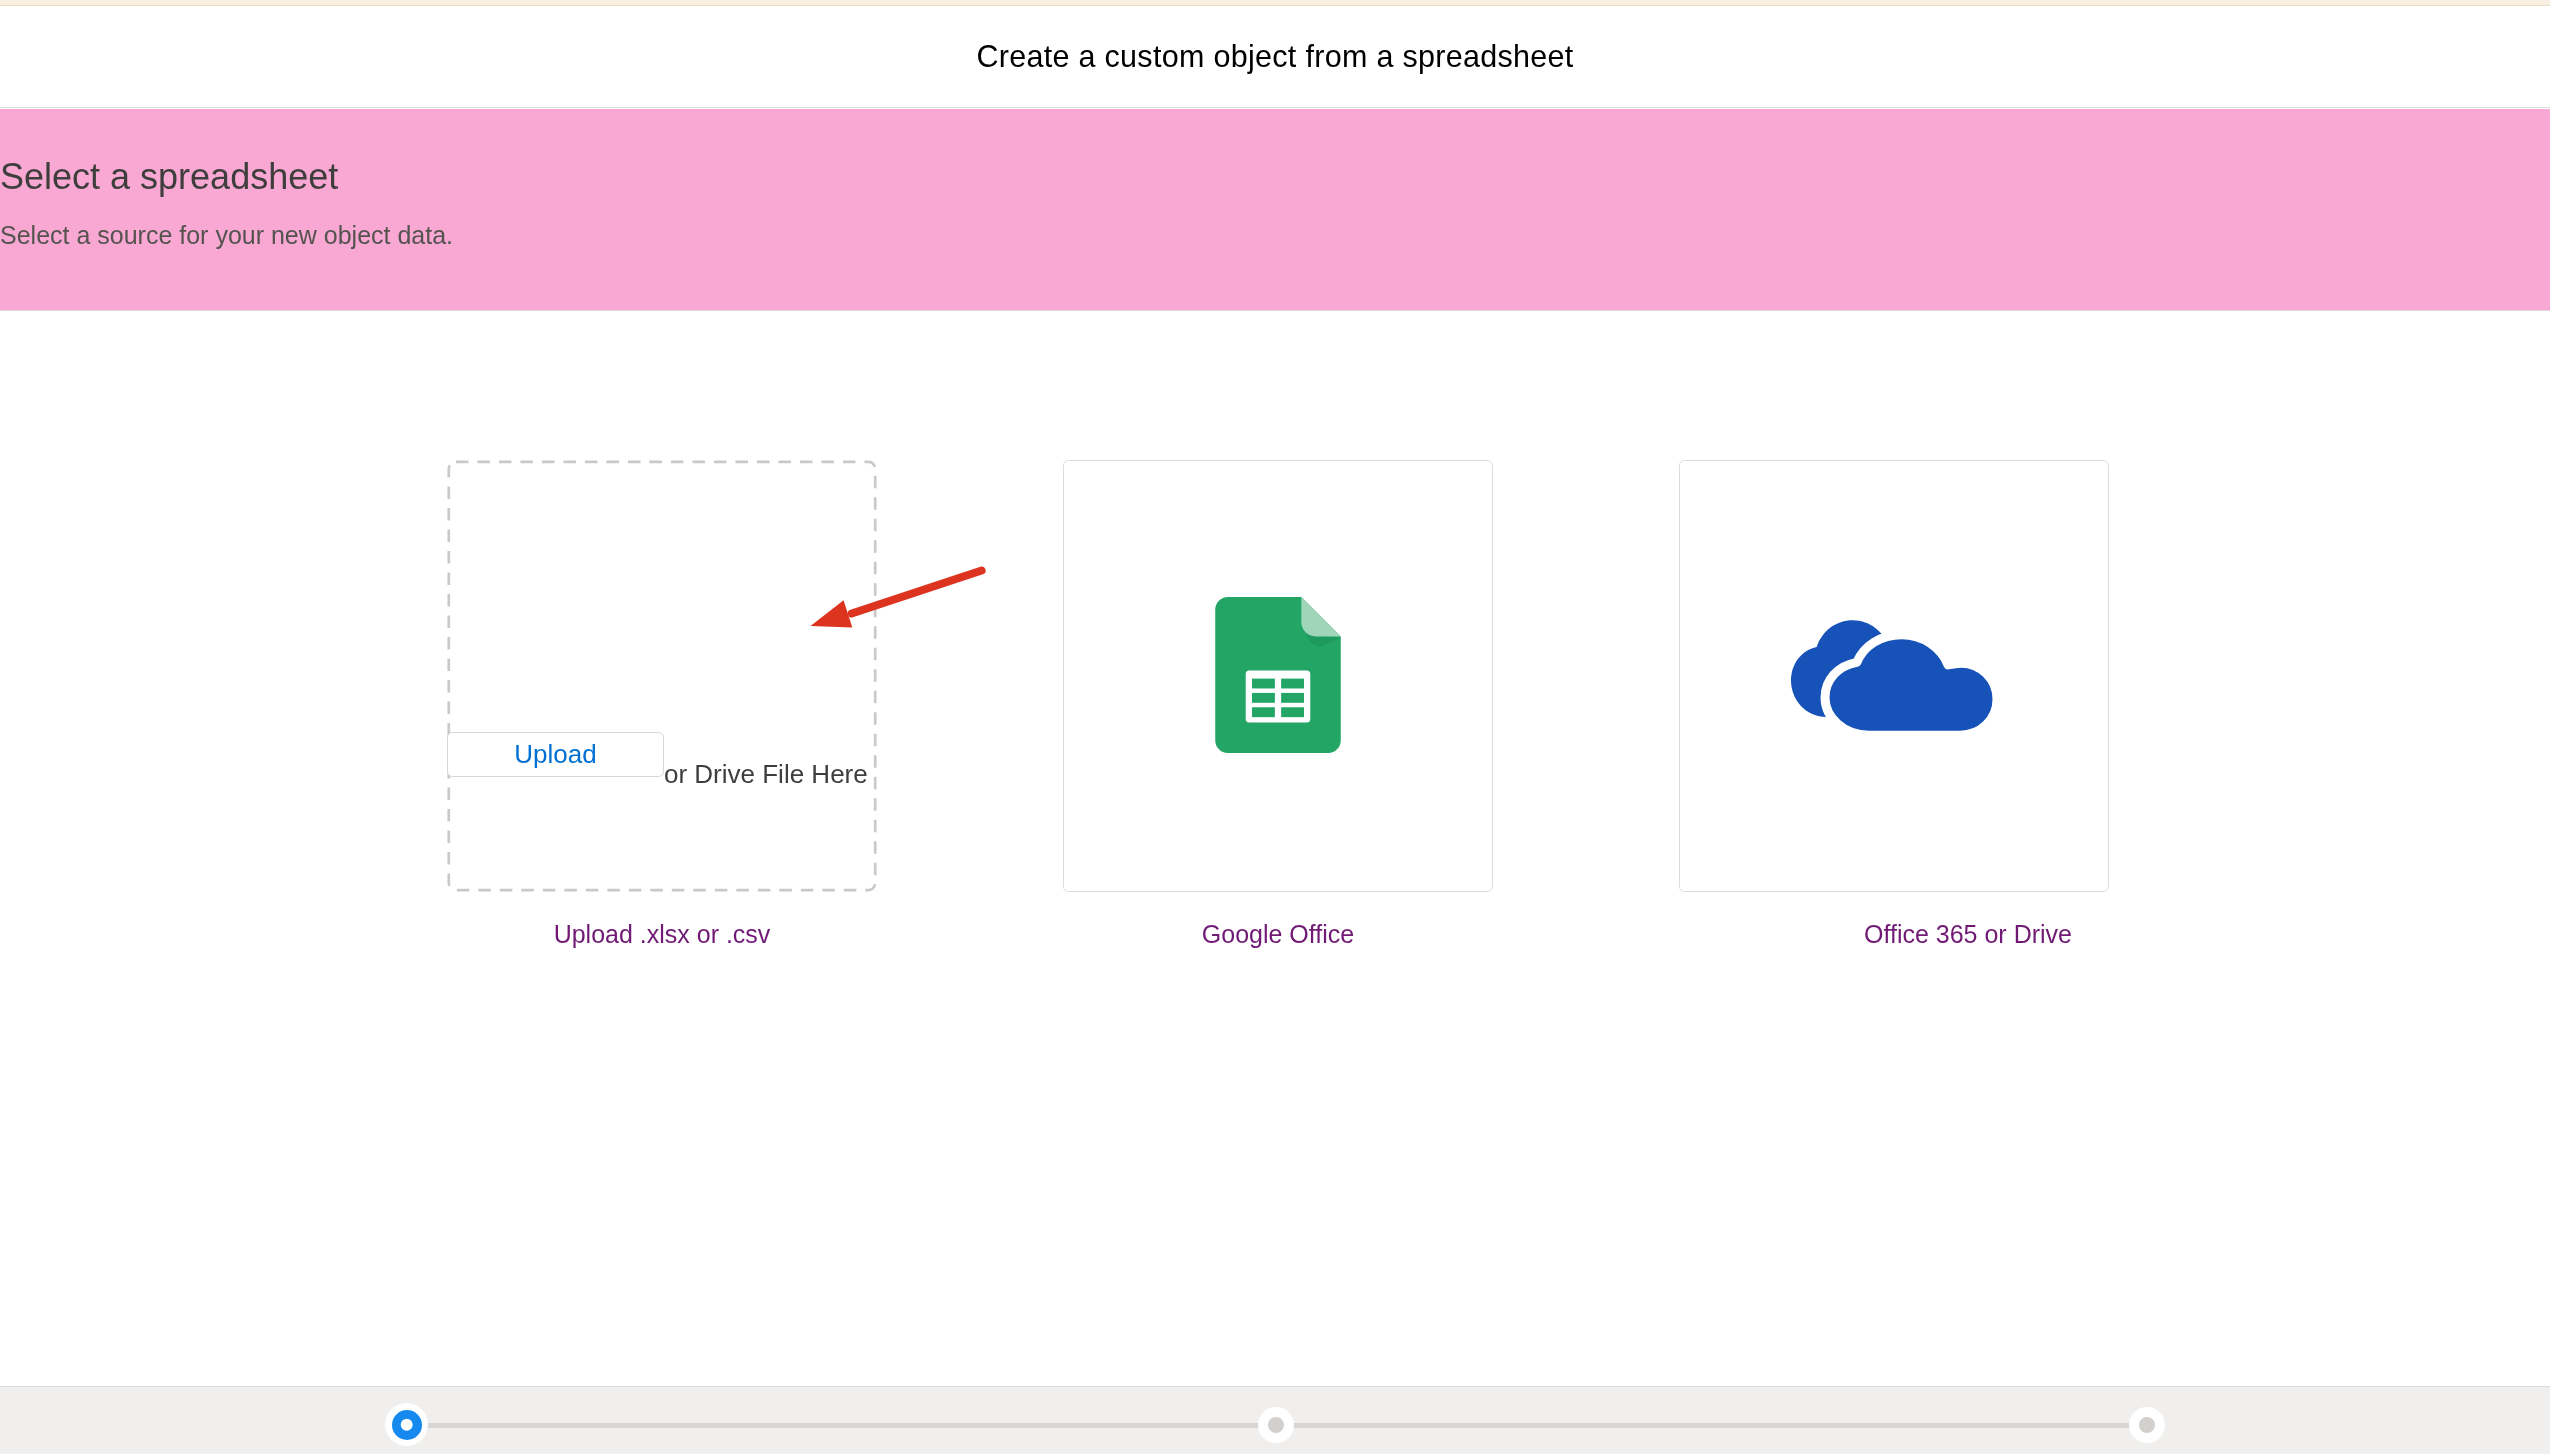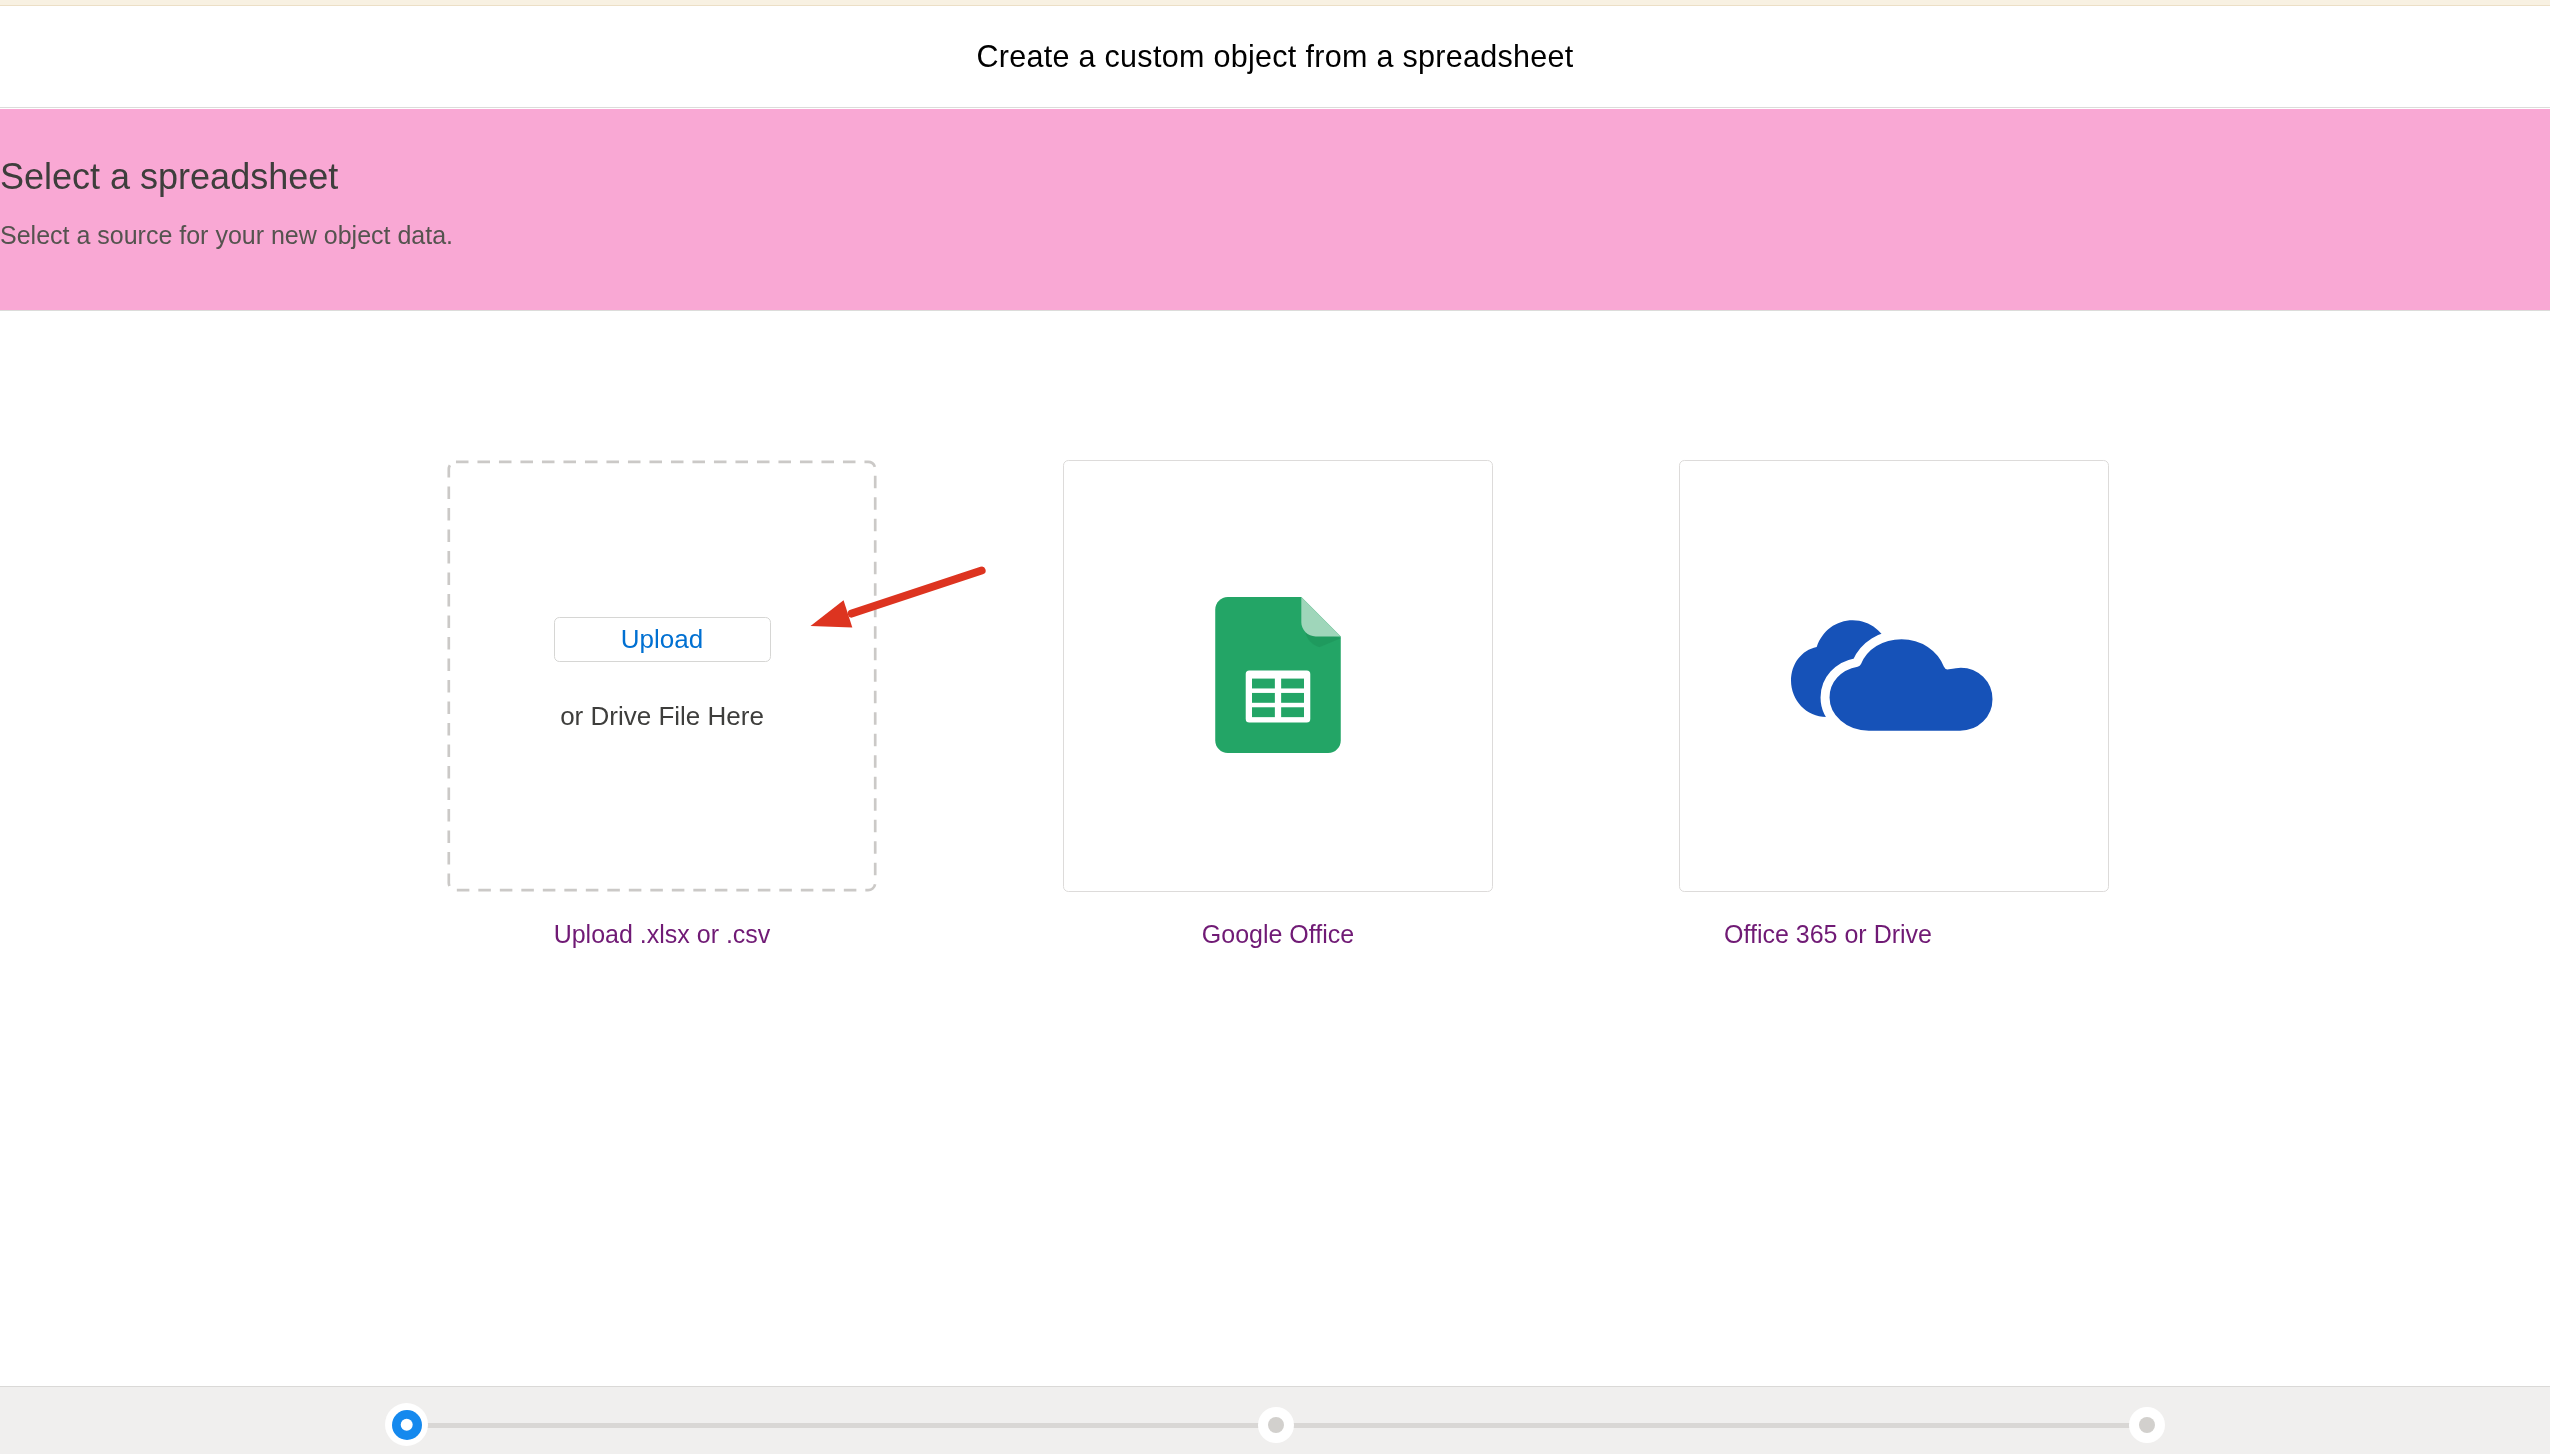--- a/index.html
+++ b/index.html
@@ -25,34 +25,34 @@
     position:absolute; left:0; top:109px; width:100%; height:201px;
     text-align:left; border-bottom:1.8px solid #dcdcda; background:#f9a8d4;
   }
   .intro-heading { margin:0; padding-top:47px; font-size:36px; font-weight:400; color:#3e3e3c; }
   .intro-subheading { margin:0; padding-top:23px; font-size:25px; color:#55534f; }
   
   .card { position:absolute; top:460px; width:430px; height:432px; background:#fff; box-sizing:border-box; }
   .card.solid { border:1.8px solid #dddbda; border-radius:5.4px; display:flex; align-items:center; justify-content:center; cursor:pointer; }
   .upload-card { left:447px; cursor:pointer; }
   .dash-border { position:absolute; left:0; top:0; width:430px; height:432px; }
-  .upload-inner { position:relative; width:100%; height:100%; display:flex; flex-direction:column; align-items:center; padding-top:157px; box-sizing:border-box; }
+  .upload-inner { position:relative; width:100%; height:100%; display:flex; align-items:center; padding-top:157px; box-sizing:border-box; }
   .upload-btn {
     width:217px; height:45px; background:#fff; border:1.8px solid #d6d6d4; border-radius:5.4px;
     color:#0070d2; font-size:26px; font-family:"Liberation Sans",sans-serif;
     display:flex; align-items:center; justify-content:center; cursor:pointer; padding:0;
   }
   .drop-hint { margin-top:39px; font-size:26px; color:#3e3e3c; }
   .google-card { left:1063px; }
   .office-card { left:1679px; }
   .caption {
     position:absolute; top:920px; width:430px; text-align:center;
     font-size:25px; color:#701a75;
   }
-  .caption.c1 { left:447px; } .caption.c2 { left:1063px; } .caption.c3 { left:1613px; }
+  .caption.c1 { left:447px; } .caption.c2 { left:1063px; } .caption.c3 { left:1753px; }
   
   .anno-arrow { position:absolute; left:789px; top:538px; width:215px; height:117px; pointer-events:none; }
   
   .progress-bar {
     position:absolute; left:0; top:1386px; width:100%; height:68px;
     background:#f0efee; border-top:1.8px solid #dad9d7; box-sizing:border-box;
   }
   .progress-line { position:absolute; left:406px; top:1423px; width:1741px; height:4.5px; background:#d9d7d5; z-index:1; }
   .dot { position:absolute; border-radius:50%; background:#ffffff; z-index:2; }
   .dot-1 { left:385px; top:1403px; width:43px; height:43px; }

